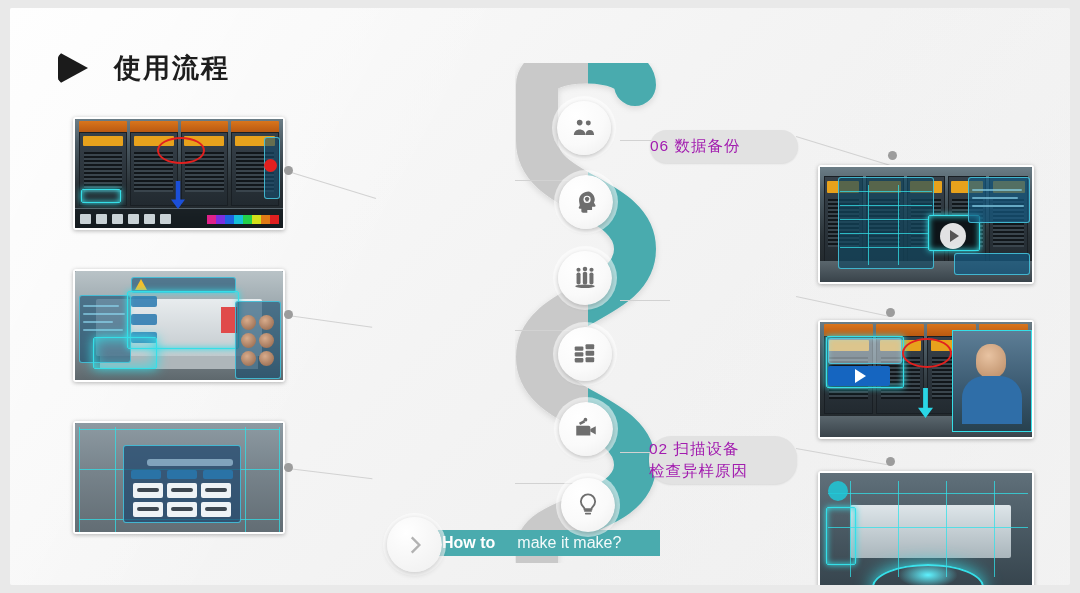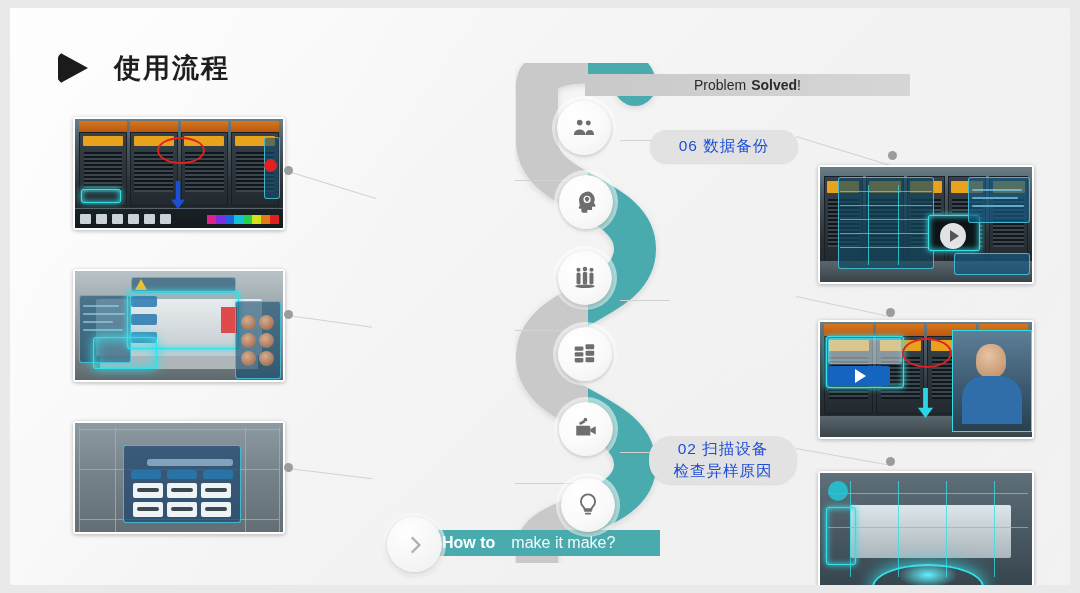--- a/index.html
+++ b/index.html
@@ -100,24 +100,24 @@
   .devgrid i::after{content:"";position:absolute;left:14%;top:36%;width:72%;height:24%;background:#3d4750;border-radius:2px;}
 
   
   .ribbon-wrap{position:absolute;left:505px;top:55px;width:150px;height:500px;z-index:8;}
 
   
   .step-pill{
     position:absolute;
     background:#e2e2e2;
     border-radius:22px;
-    color:#1d4ed8;
+    color:#a21caf;
     font-size:15.5px;
     display:flex; flex-direction:column;
-    align-items:center; justify-content:center;
+    align-items:flex-start; justify-content:center;
     letter-spacing:1px;
     box-shadow:0 1px 2px rgba(0,0,0,.10);
     z-index:25;
     line-height:1.45;
   }
   .step-pill span{display:block; white-space:nowrap;}
 
   
   .node{
     position:absolute; width:54px; height:54px; border-radius:50%;
@@ -138,21 +138,21 @@
     background:linear-gradient(to right,#c9c9c9,#d6d6d6);
     display:flex;align-items:center;justify-content:center;
     font-size:14px;color:#2b2b2b;z-index:18;
   }
   .banner-top b{font-weight:bold;margin-left:5px;}
   .banner-bot{
     position:absolute;left:410px;top:522px;width:240px;height:26px;
     background:#4aabae;display:flex;align-items:center;
     padding-left:22px;font-size:16px;color:#f2fafa;z-index:18;
   }
-  .banner-bot b{font-weight:bold;margin-right:16px;color:#ffffff;}
+  .banner-bot b{font-weight:bold;margin-right:22px;color:#ffffff;}
   .arrow-circle{
     position:absolute;left:377px;top:509px;width:55px;height:55px;border-radius:50%;
     background:radial-gradient(circle at 35% 28%,#fff,#efefef);
     box-shadow:0 2px 6px rgba(0,0,0,.2),0 0 0 4px rgba(255,255,255,.6);
     display:flex;align-items:center;justify-content:center;z-index:32;
   }
   .arrow-circle svg{width:26px;height:26px;stroke:#b2b2b2;stroke-width:2.2;fill:none;}
 </style>
 </head>
 <body>
@@ -190,25 +190,20 @@
            C 120 -8, 22 -8, 22 22
            L 22 78
            C 22 132, 120 132, 120 186
            C 120 240, 22 240, 22 294
            C 22 348, 120 348, 120 402
            C 120 452, 22 452, 22 486
            L 22 500" fill="none" stroke="#4aabae" stroke-width="42" stroke-linecap="round" clip-path="url(#rightHalf)"></path>
     </g>
   </svg>
 
-  <div class="banner-top">
-    <span>Problem </span>
-      <b>Solved</b>
-      <span>!</span>
-  </div>
 
   <div class="banner-bot">
     <b>How to</b>
       <span>make it make?</span>
   </div>
 
   <div class="arrow-circle">
     <svg viewBox="0 0 24 24">
       <polyline points="9,5 16,12 9,19"></polyline>
     </svg>

